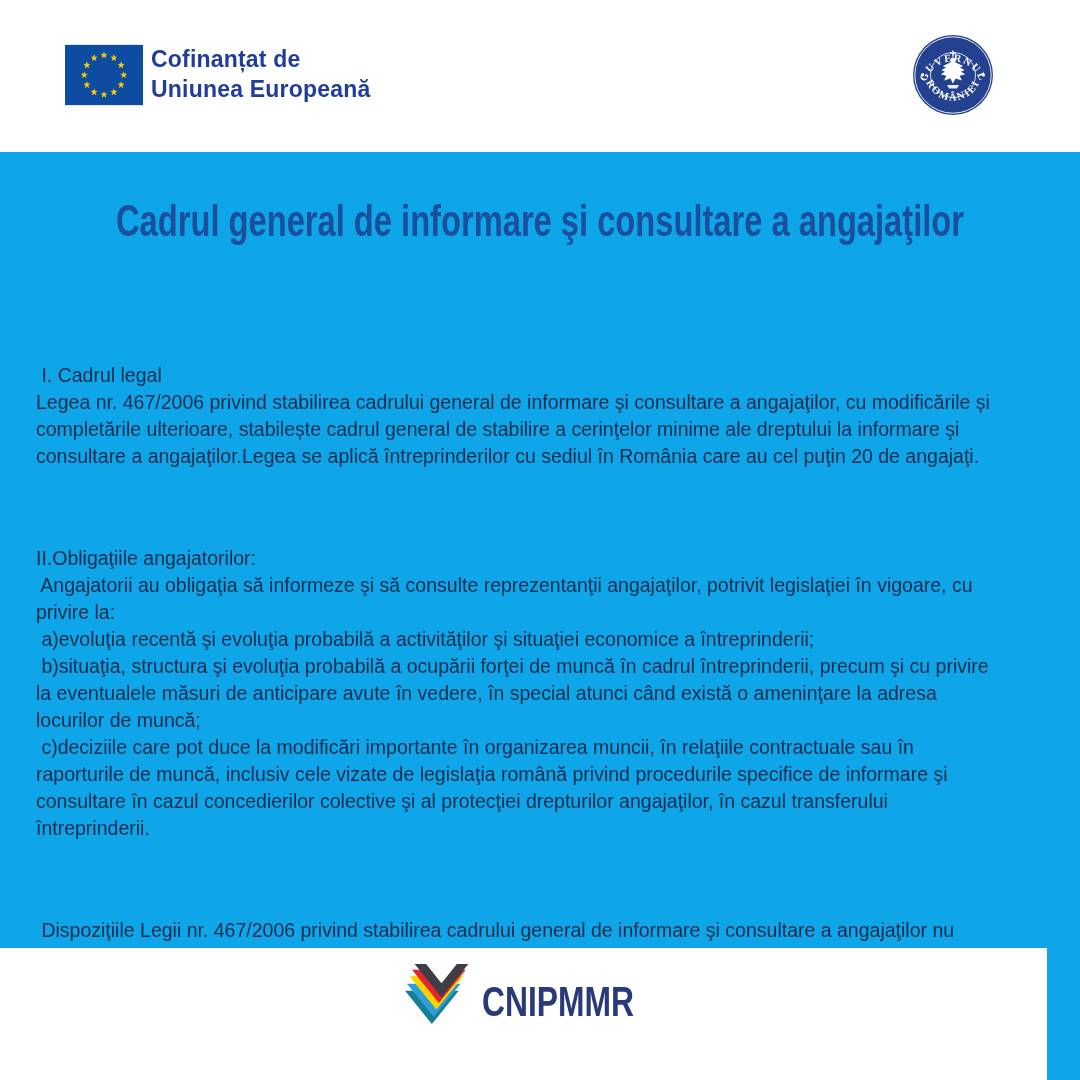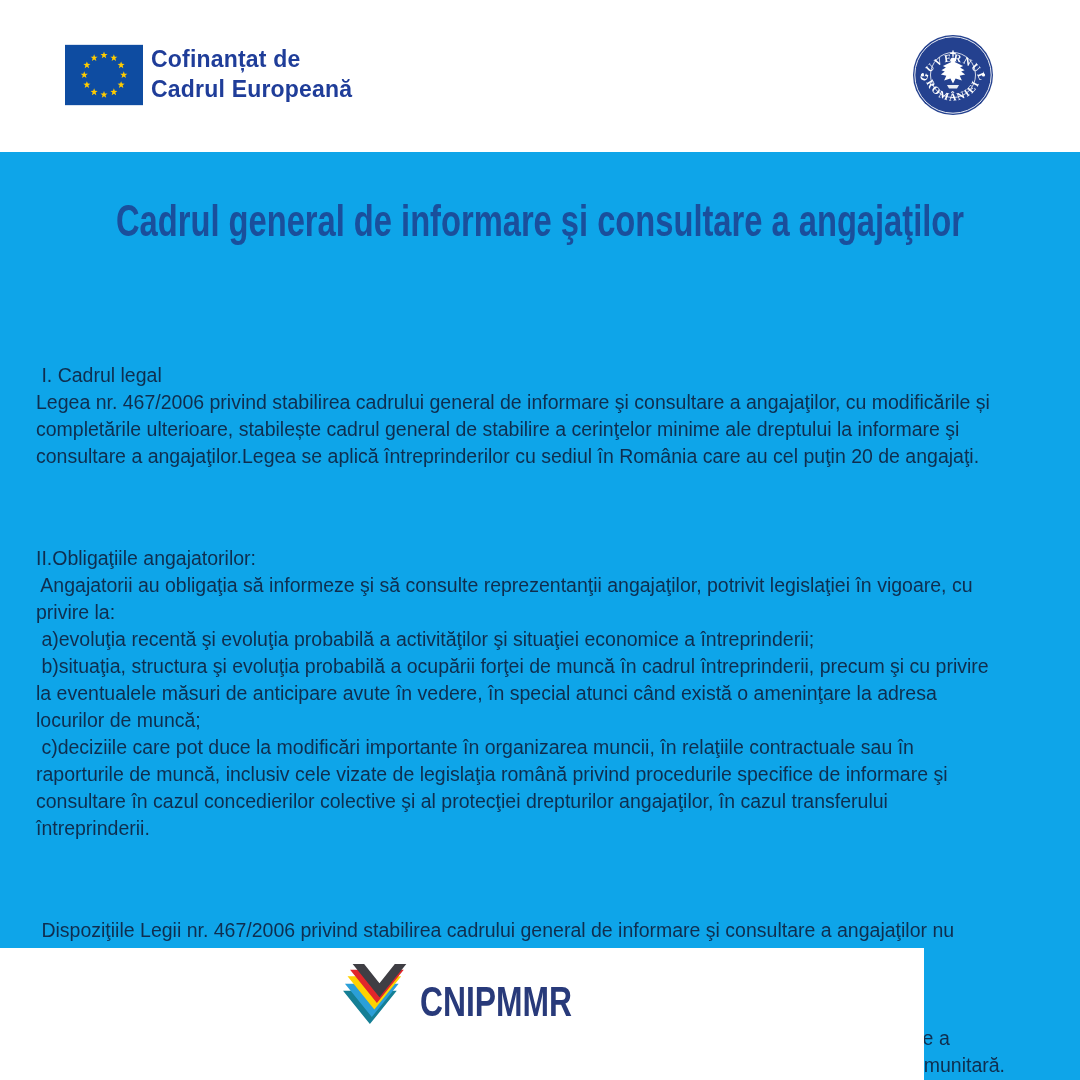--- a/index.html
+++ b/index.html
@@ -55,21 +55,21 @@
     line-height: 27px;
     white-space: pre;
   }
   .section-2 { margin-top: 21px; }
   .section-3 { margin-top: 21px; }
 
   
   .footer {
     position: absolute;
     left: 0; top: 948px;
-    width: 924px;
+    width: 1047px;
     height: 132px;
     background: #ffffff;
     display: flex;
     justify-content: center;
     align-items: flex-start;
     padding-top: 16px;
     gap: 4px;
   }
 </style>
 </head>
@@ -95,21 +95,21 @@
           <use href="#st" transform="translate(28,45.45)"></use>
           <use href="#st" transform="translate(21.05,38.5)"></use>
           <use href="#st" transform="translate(18.5,29)"></use>
           <use href="#st" transform="translate(21.05,19.5)"></use>
           <use href="#st" transform="translate(28,12.55)"></use>
         </g>
       </svg>
     </span>
     <div class="eu-label">
       <div>Cofinanțat de</div>
-      <div>Cadrul Europeană</div>
+      <div>Uniunea Europeană</div>
     </div>
   </div>
 
   <div class="gov-block">
     <span>
       <svg width="84" height="84" viewBox="0 0 84 84" aria-hidden="true">
         <circle cx="42" cy="42" r="40" fill="#24418f"></circle>
         <circle cx="42" cy="42" r="38.2" fill="none" stroke="#ffffff" stroke-width="0.9"></circle>
         <circle cx="42" cy="42" r="22.5" fill="none" stroke="#ffffff" stroke-width="0.8"></circle>
         <defs>

